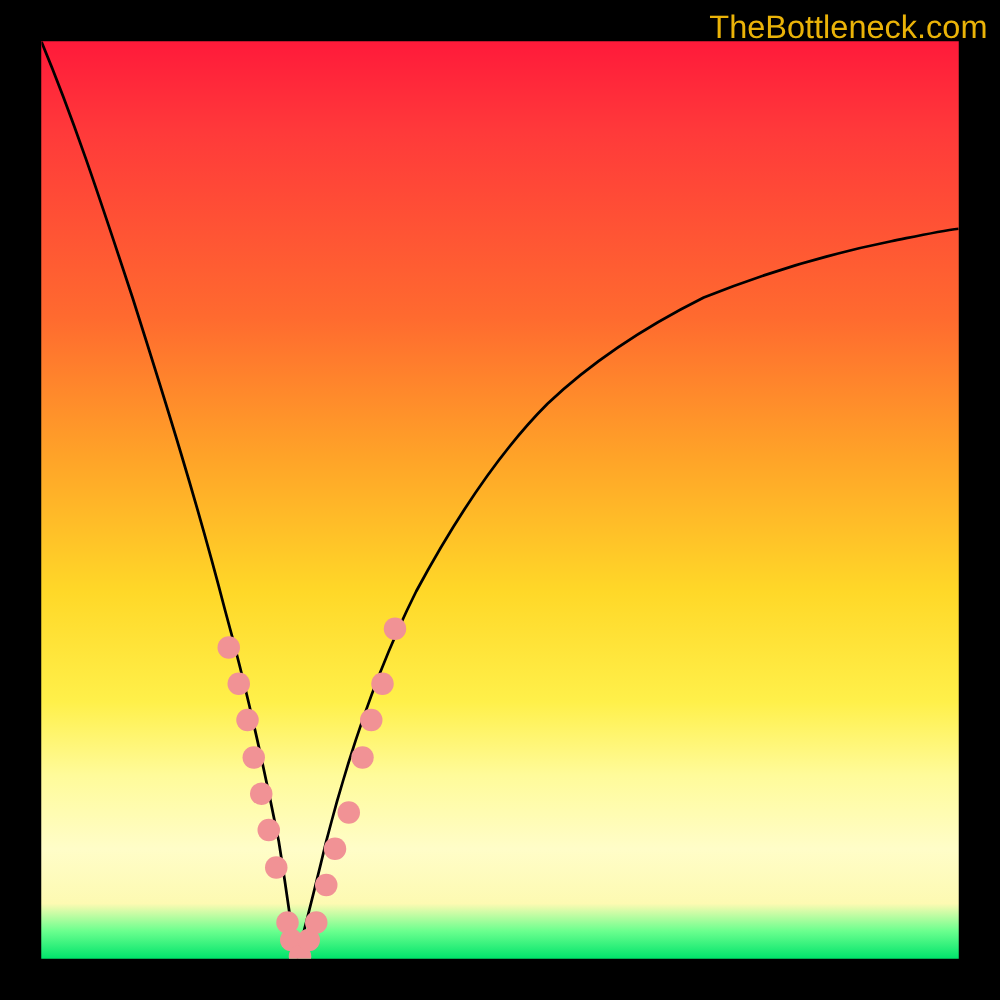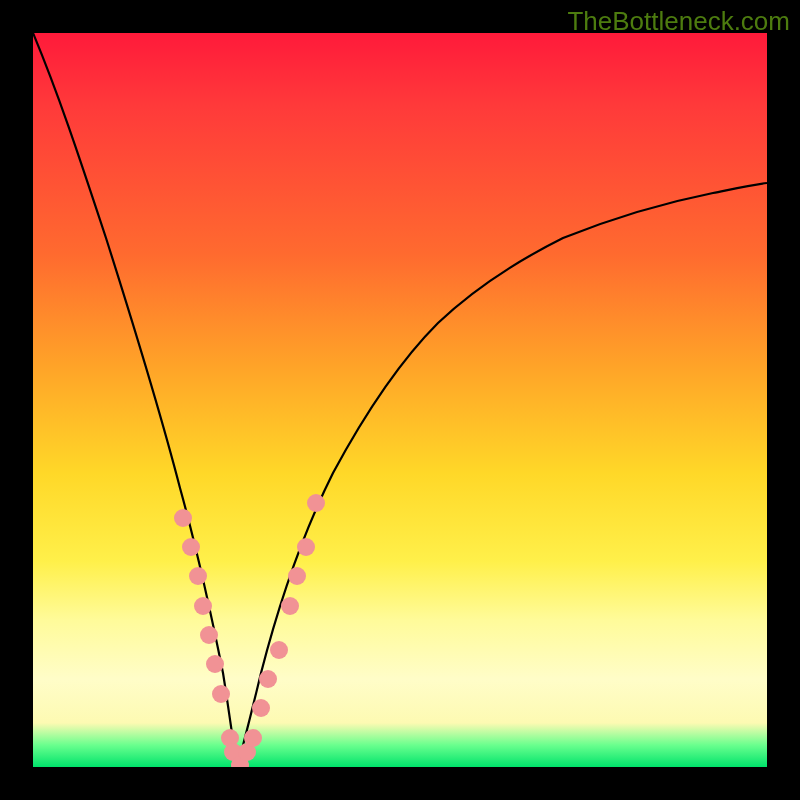--- a/index.html
+++ b/index.html
@@ -45,21 +45,21 @@
     top: 0;
     width: 734px;
     height: 734px;
   }
   .watermark {
     position: absolute;
     top: 6px;
     right: 10px;
     font-family: Arial, Helvetica, sans-serif;
     font-size: 26px;
-    color: #4d7c0f;
+    color: #eab308;
     font-weight: 500;
     letter-spacing: 0;
   }
   .marker {
     position: absolute;
     width: 18px;
     height: 18px;
     background: #f19295;
     border-radius: 50%;
     transform: translate(-50%, -50%);

